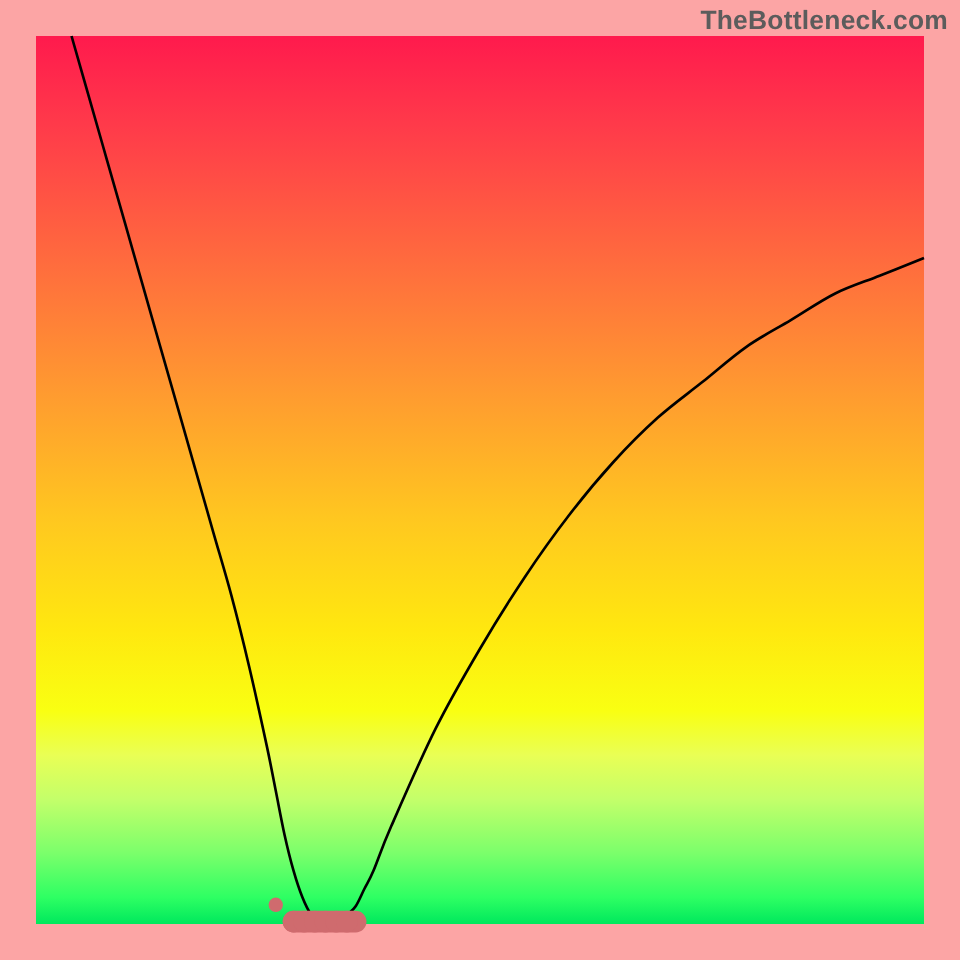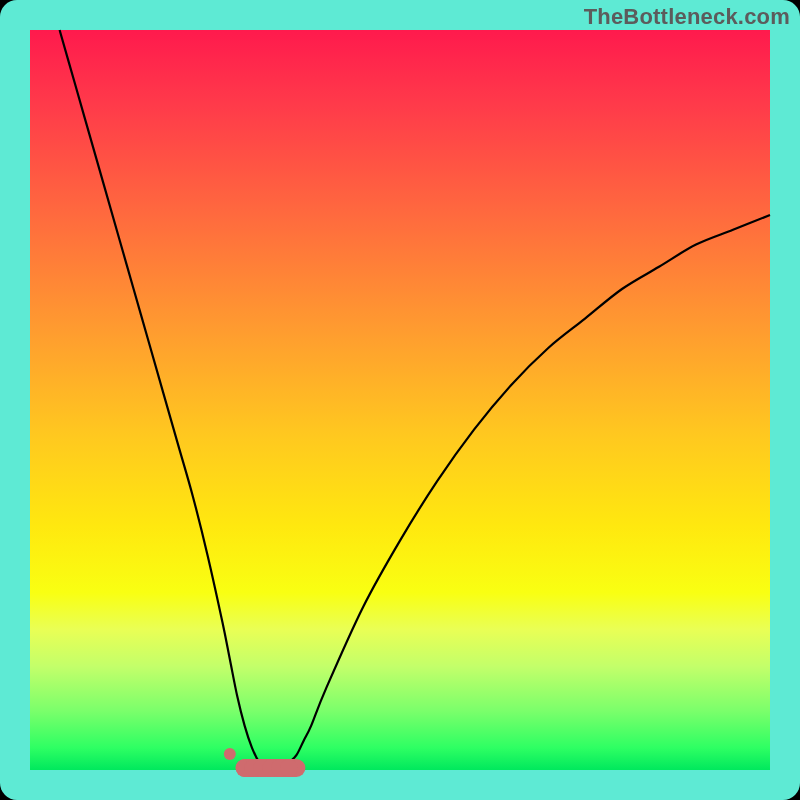--- a/index.html
+++ b/index.html
@@ -10,22 +10,21 @@
     overflow: hidden;
     background: #000;
     font-family: Arial, Helvetica, sans-serif;
   }
   .frame {
     position: absolute;
     top: 0;
     left: 0;
     width: 800px;
     height: 800px;
-    background: #5eead4;
-    border-radius: 17px;
+    background: #fca5a5;
   }
   .plot-area {
     position: absolute;
     background: linear-gradient(
       to bottom,
       #ff1a4d 0%,
       #ff3a4a 10%,
       #ff6a3e 25%,
       #ff9a30 40%,
       #ffc91f 55%,

